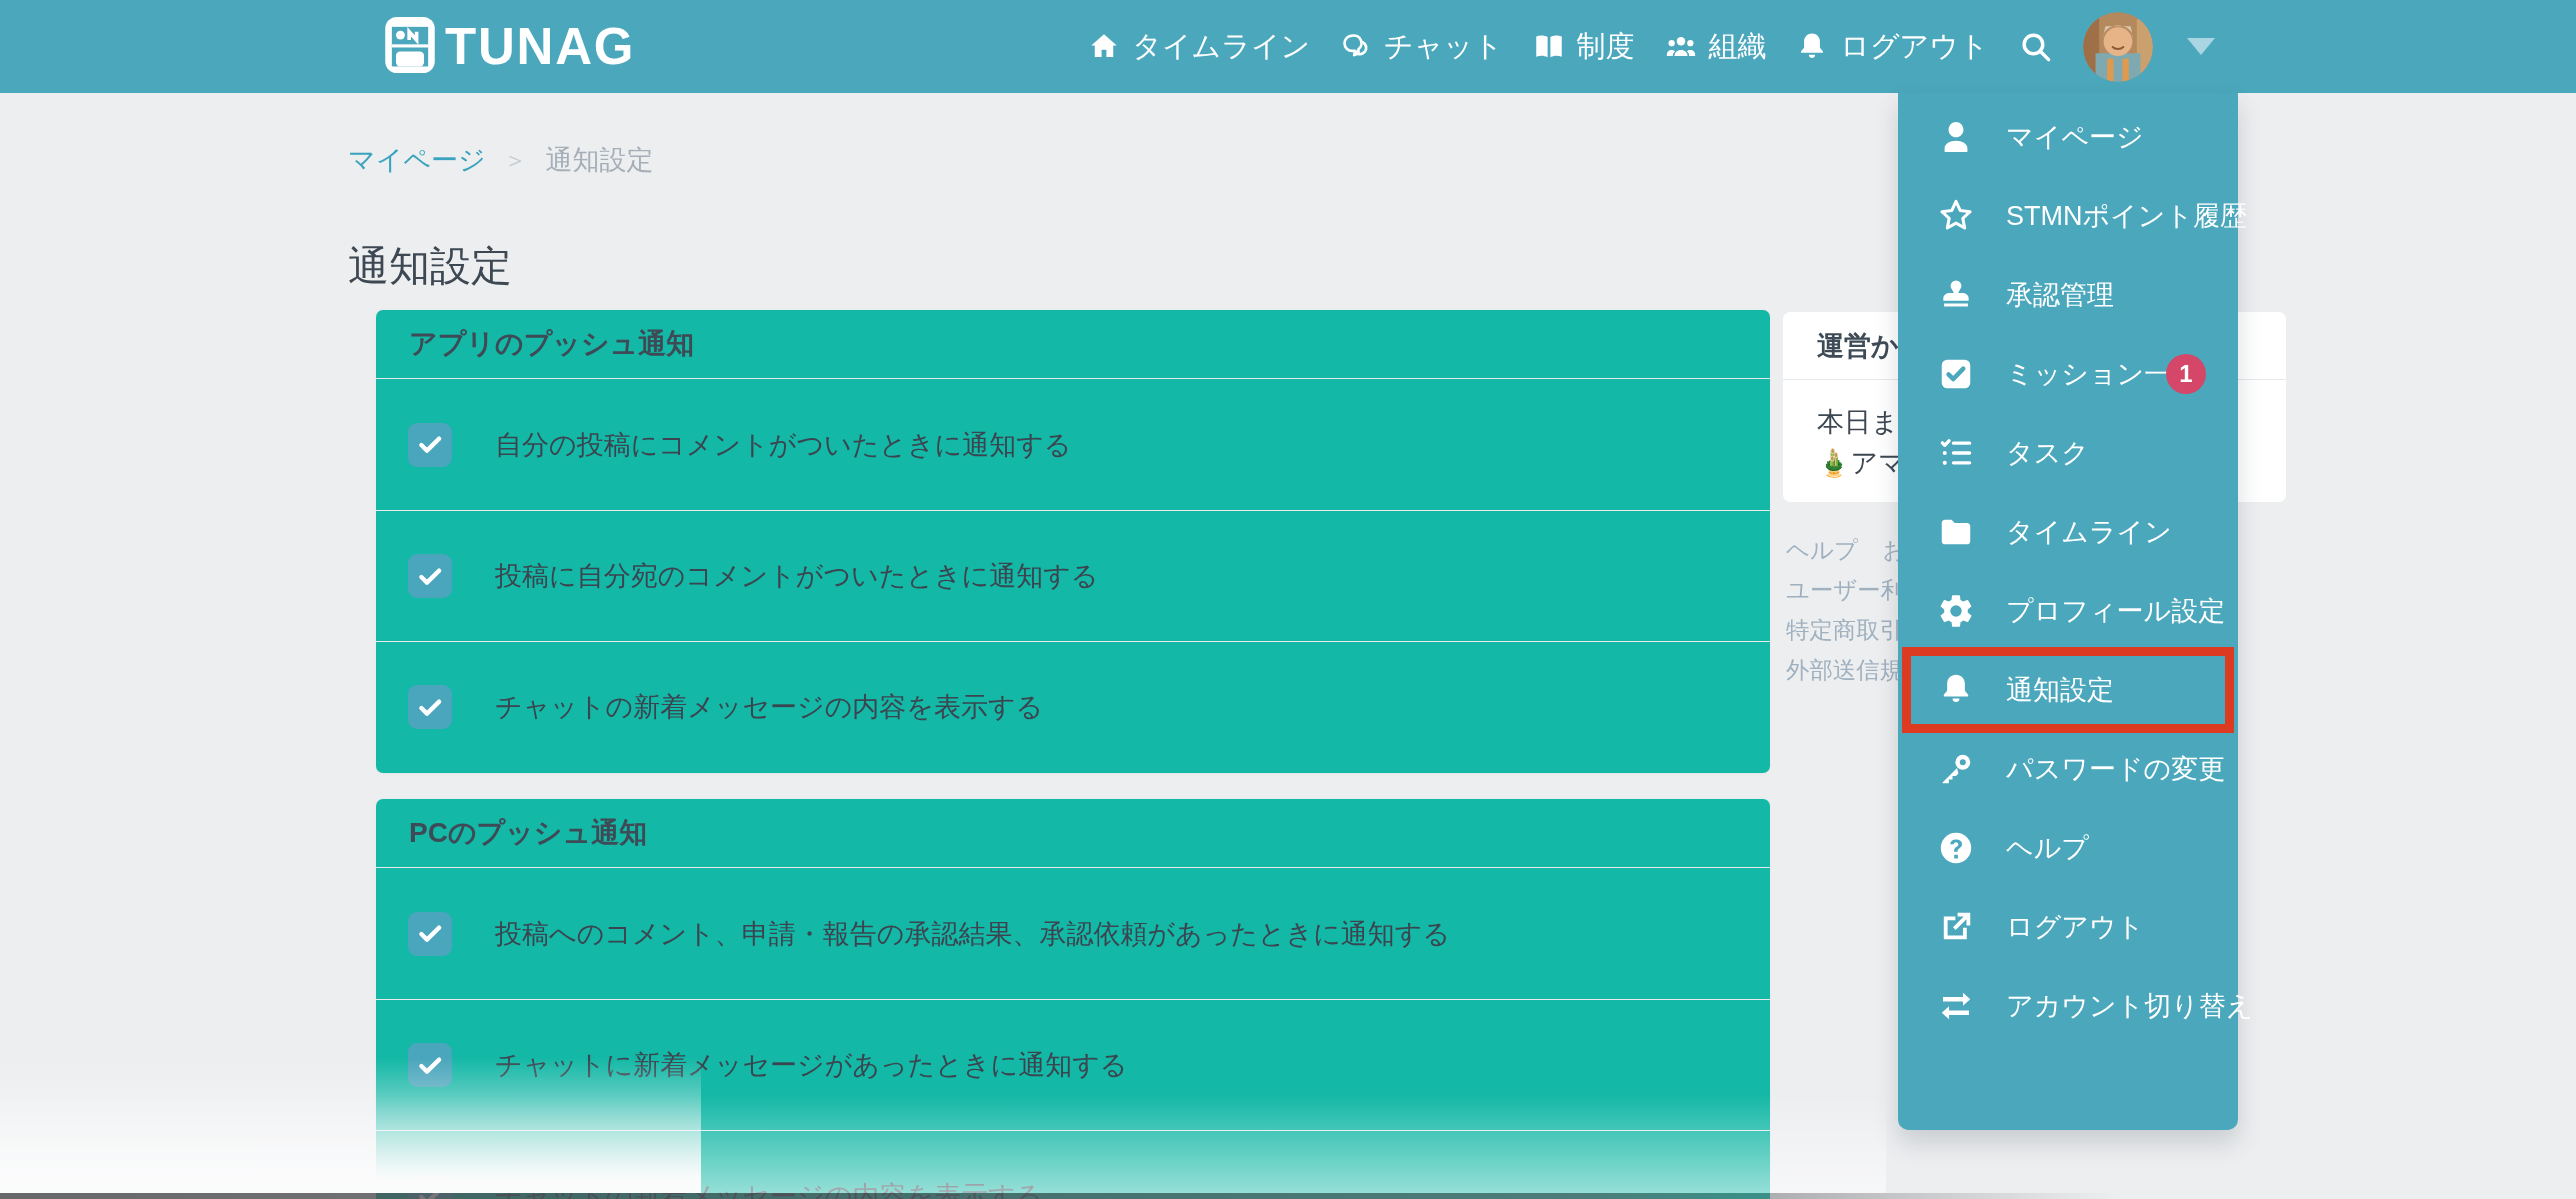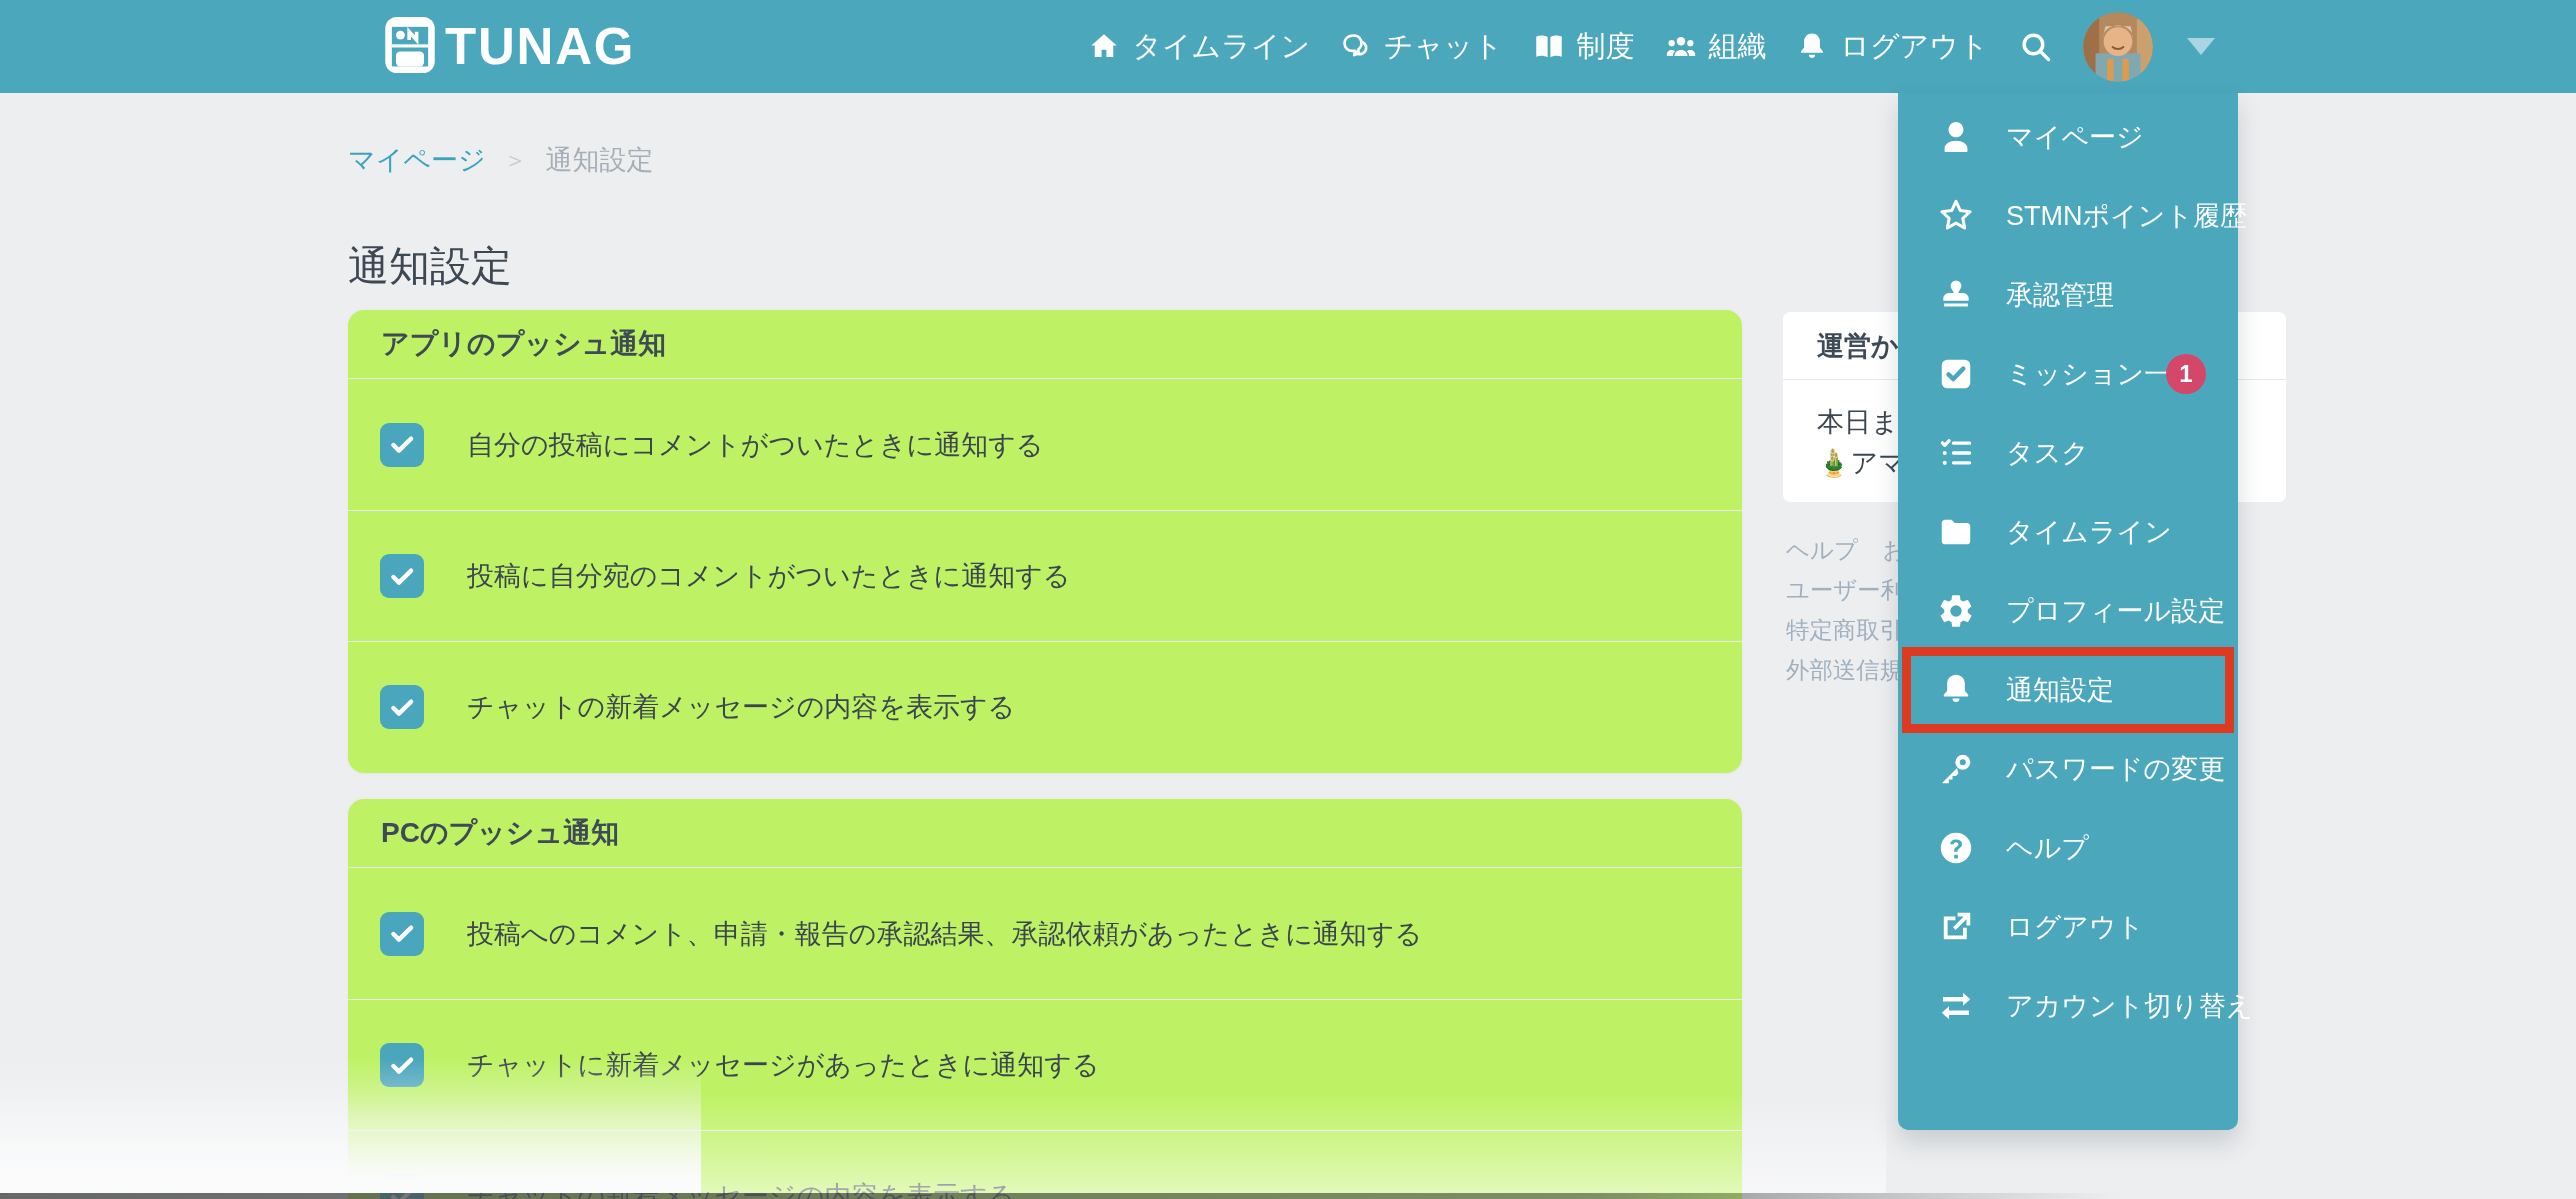--- a/index.html
+++ b/index.html
@@ -21,21 +21,21 @@
     border-top:17px solid #a9d6e2;margin-left:5.4px;cursor:pointer;}
 
   
   .breadcrumb{position:absolute;left:348px;top:142px;display:flex;align-items:center;gap:18px;font-size:27px;}
   .bc-link{color:#3aa3bd;cursor:pointer;}
   .bc-sep{color:#c3cad0;font-size:24px;}
   .bc-cur{color:#a6afb8;}
   .page-title{position:absolute;left:348px;top:212px;font-size:41px;color:#3d4853;font-weight:500;}
 
   
-  .card{position:absolute;background:#bef264;border-radius:16px;box-shadow:0 0.9px 2.7px rgba(60,70,80,.05);}
+  .card{position:absolute;background:#14b8a6;border-radius:7px;box-shadow:0 0.9px 2.7px rgba(60,70,80,.05);margin-left:28px;}
   #card-app{left:348px;top:310px;width:1394px;height:463px;}
   #card-pc{left:348px;top:799px;width:1394px;height:463px;}
   .card-header{height:69px;display:flex;align-items:center;padding:0 33px;font-size:28px;font-weight:bold;
     color:#3e4a55;border-bottom:1.8px solid #e6e8ea;box-sizing:border-box;}
   .card-rows{display:flex;flex-direction:column;}
   .row{height:131px;display:flex;align-items:center;padding:0 32px;gap:43px;box-sizing:border-box;}
   .row + .row{border-top:1.8px solid #e9ebed;}
   .checkbox{width:44px;height:44px;border-radius:9px;background:#4aa6bc;display:flex;align-items:center;
     justify-content:center;flex:none;cursor:pointer;}
   .row-label{font-size:27px;color:#3b454f;}

